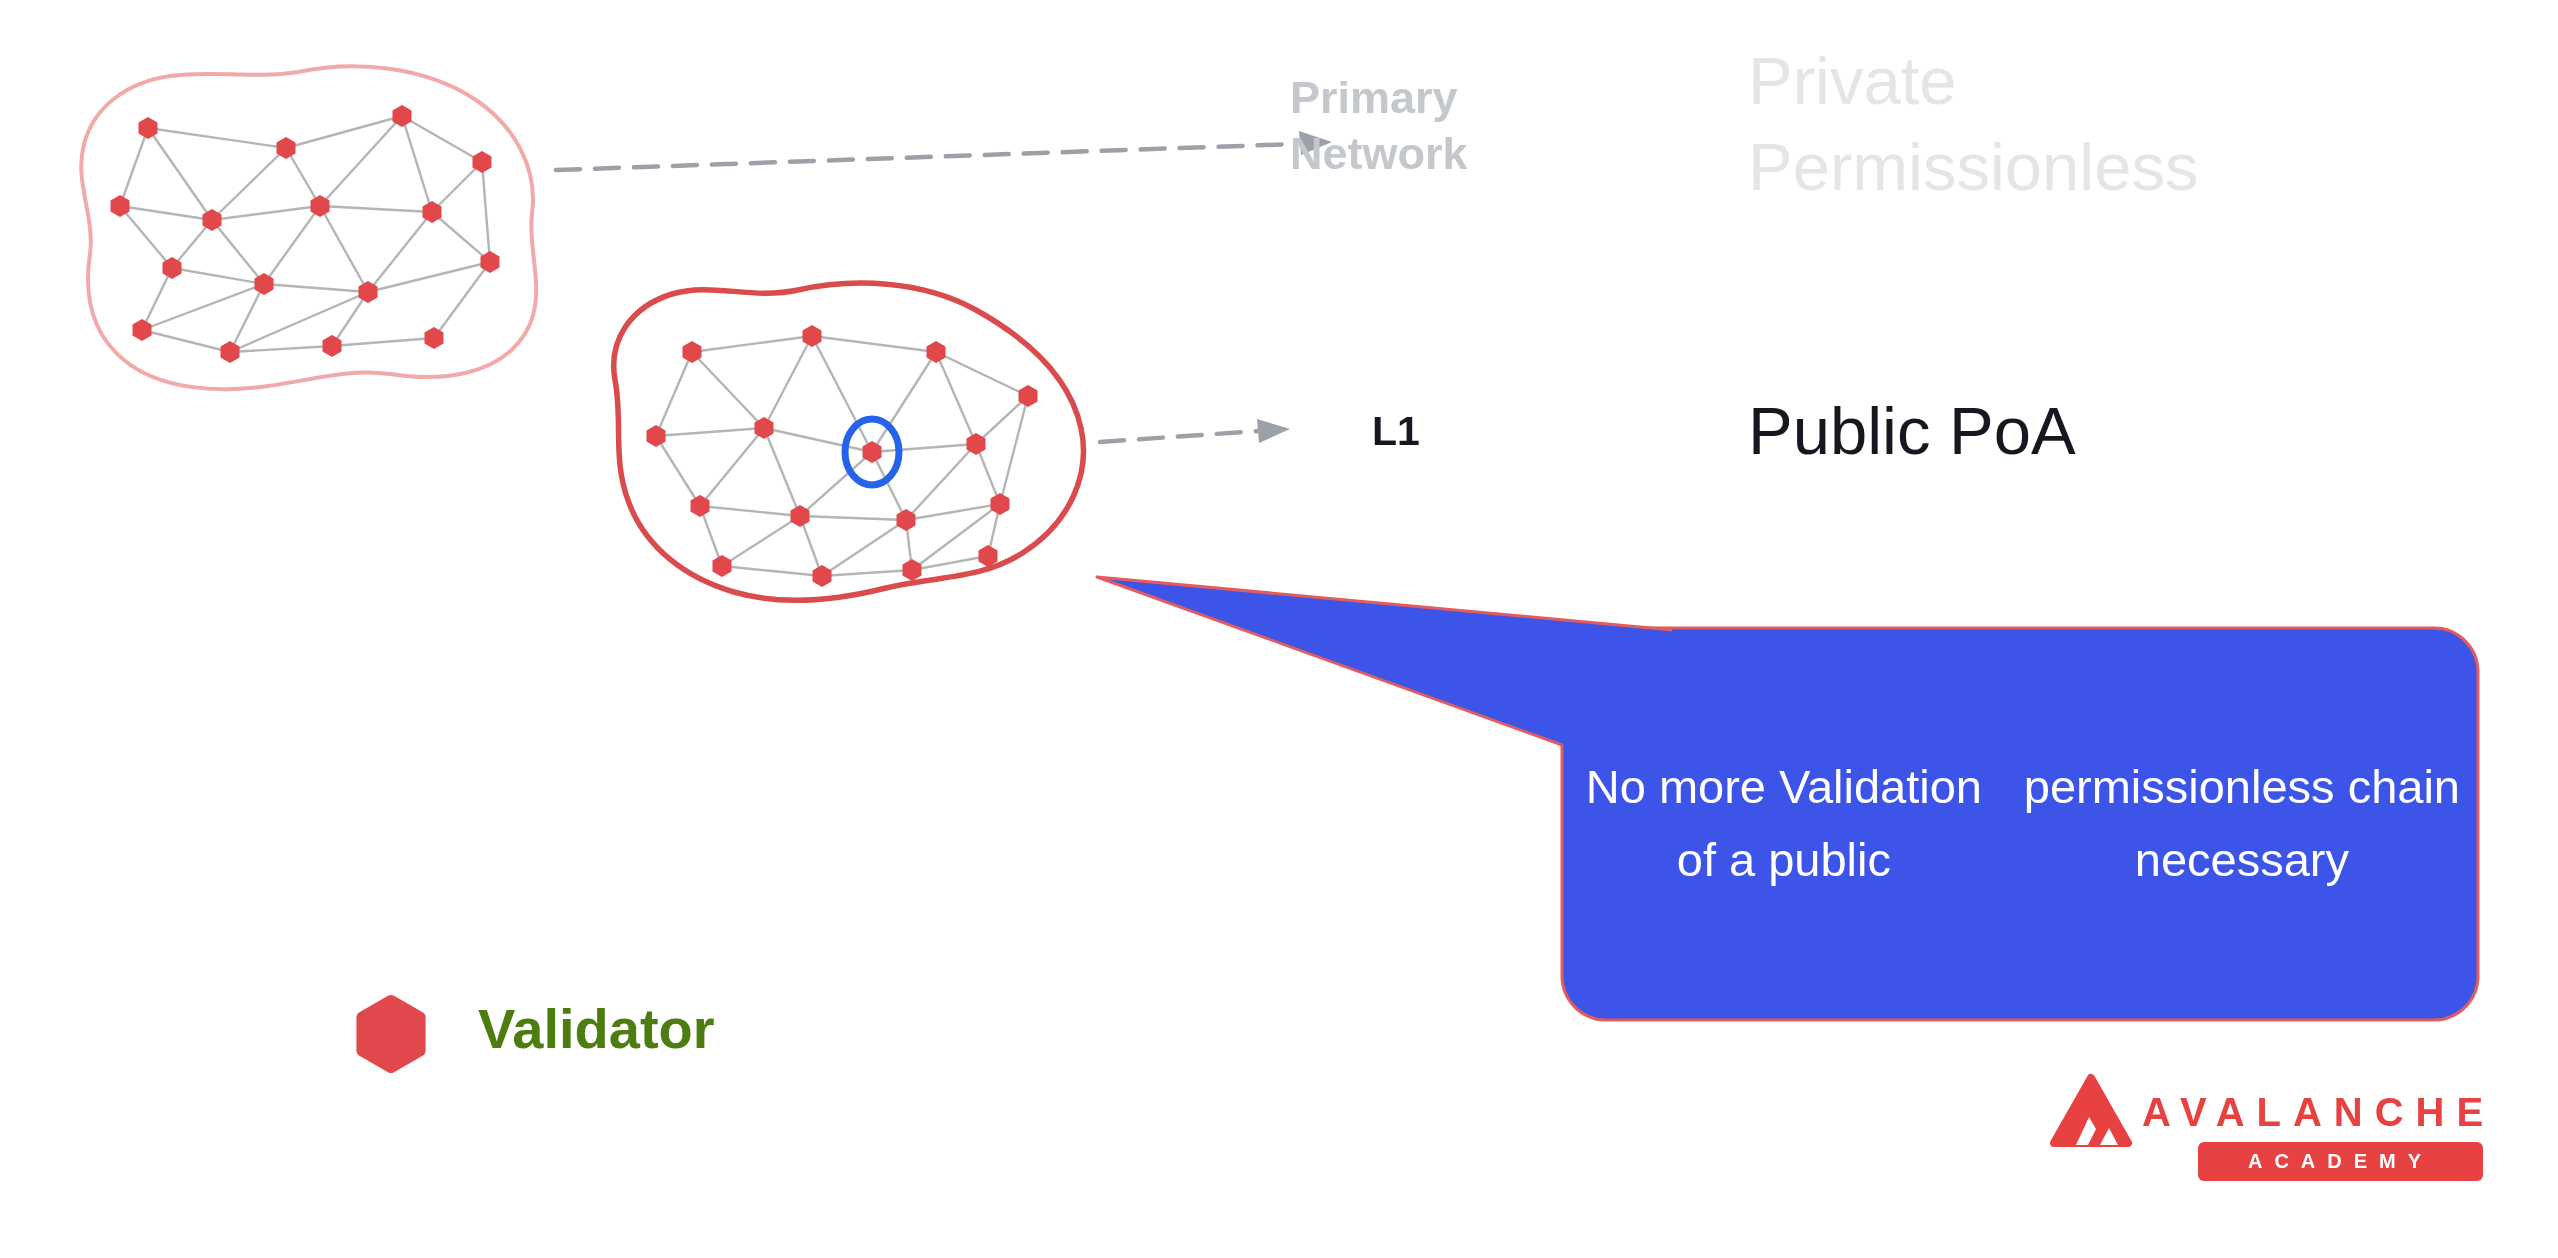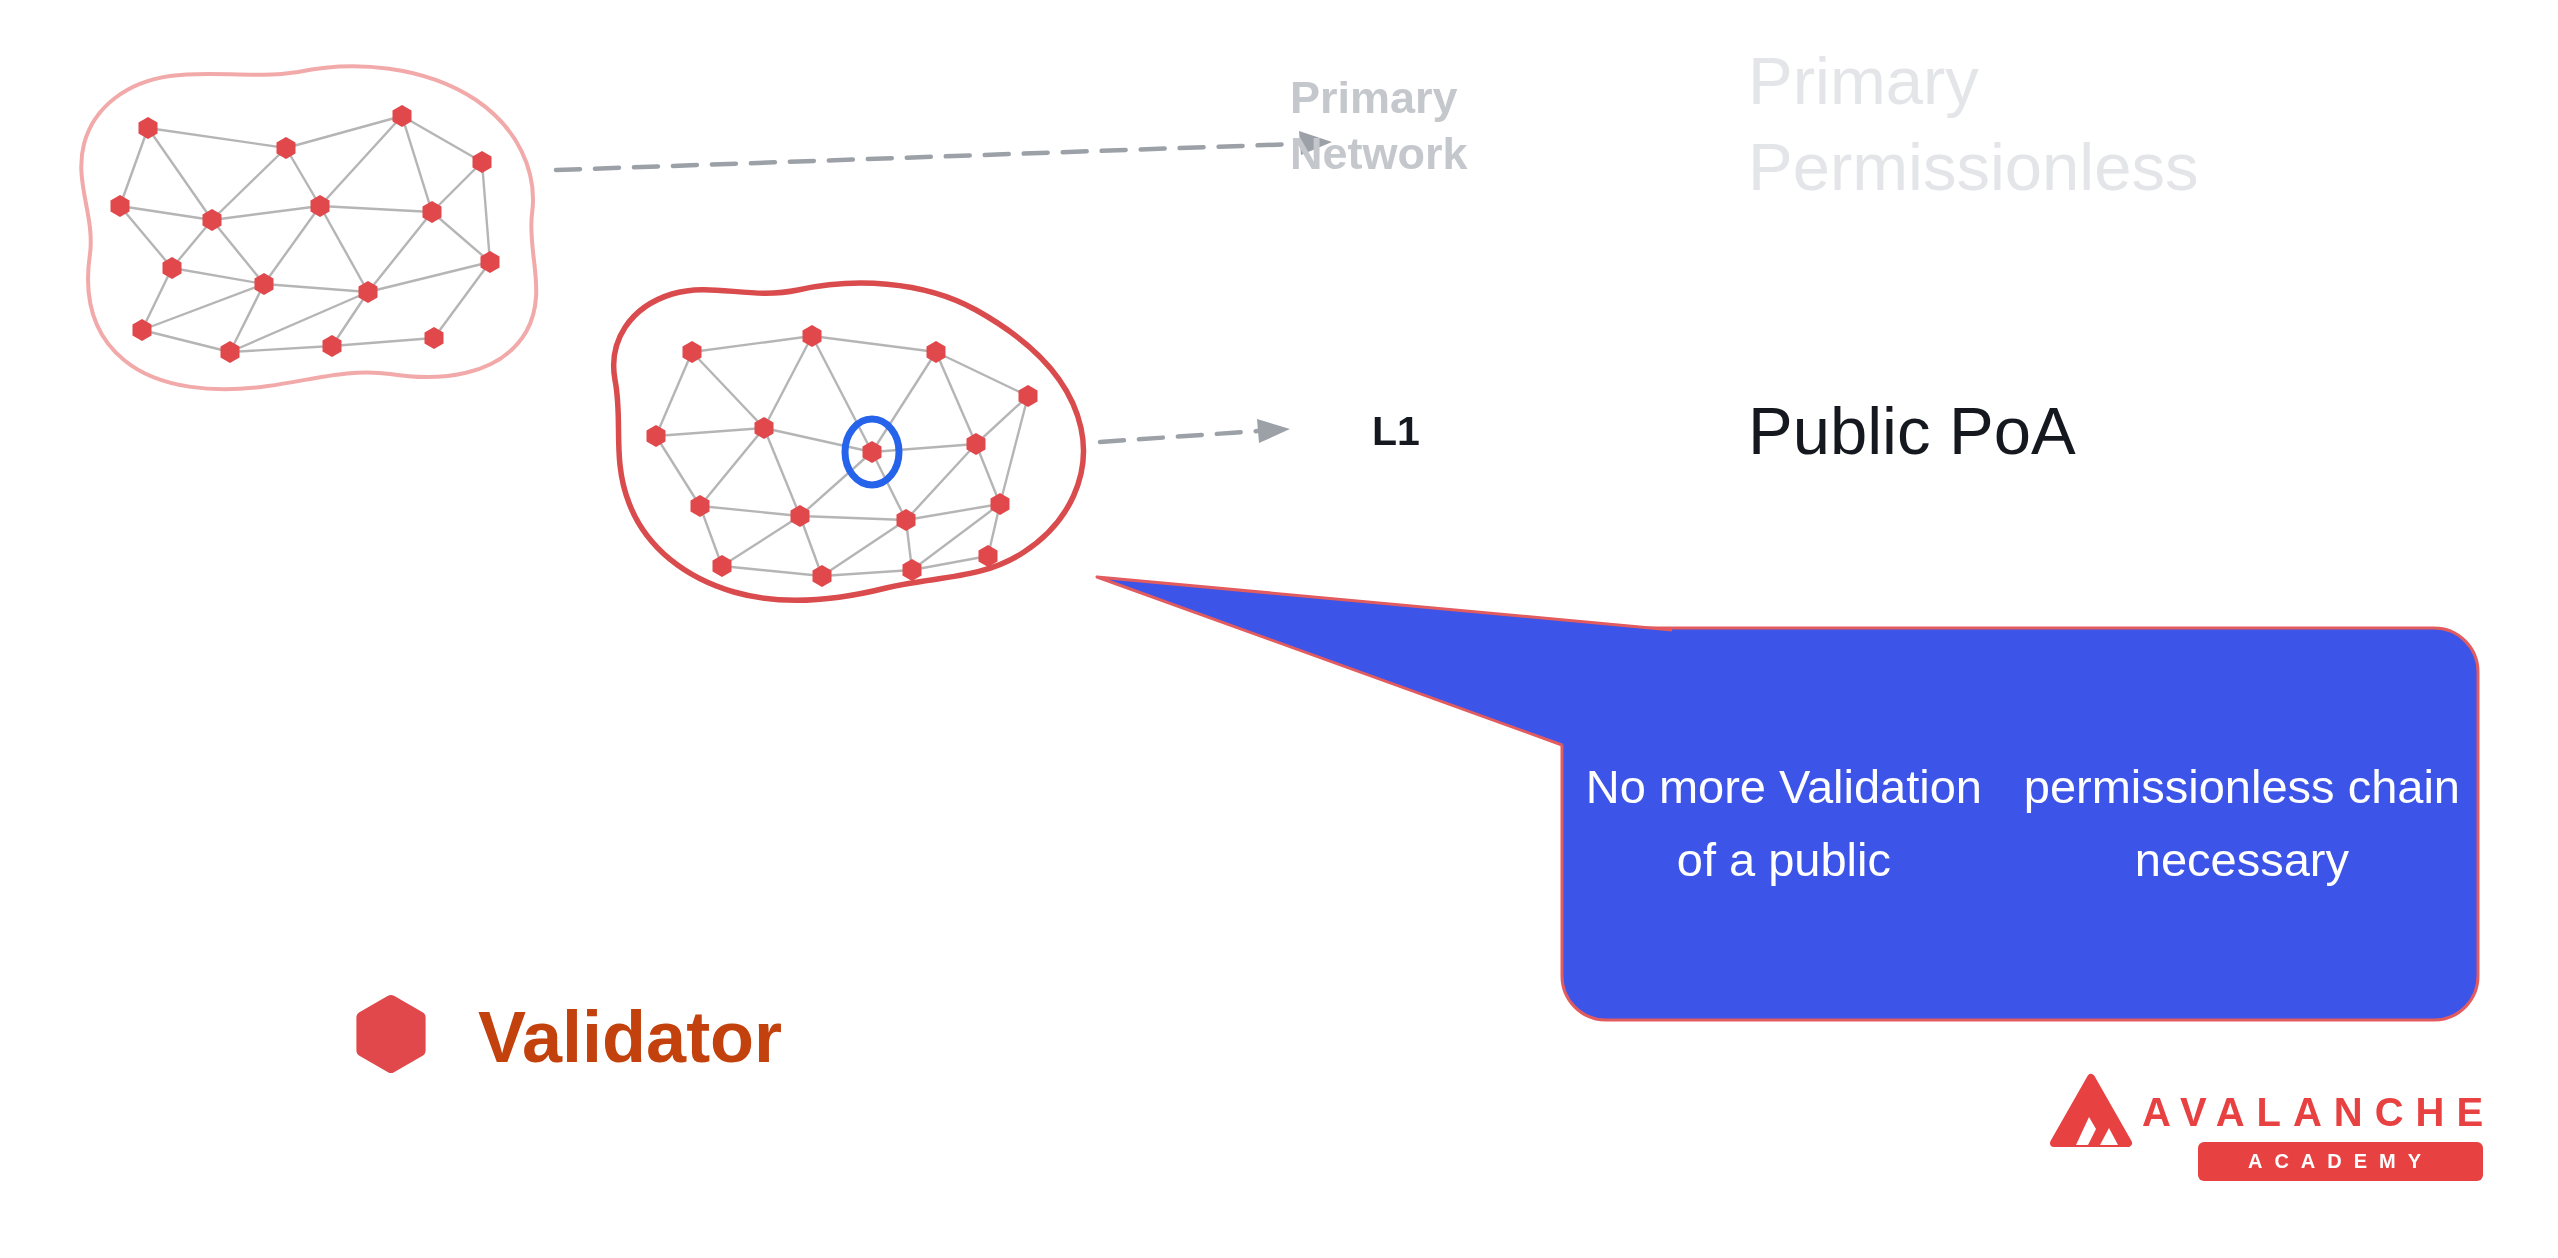--- a/index.html
+++ b/index.html
@@ -29,21 +29,21 @@
   
   .primary-label{left:1290px;top:70px;width:310px;font-size:45px;font-weight:700;line-height:1.24;color:var(--label-gray);}
   .public-label{left:1748px;top:38px;width:580px;font-size:67px;font-weight:400;line-height:1.28;color:var(--label-faint);}
   .l1-label{left:1372px;top:408px;font-size:41px;font-weight:700;color:var(--text-dark);}
   .private-label{left:1748px;top:392px;font-size:67px;font-weight:400;color:var(--text-dark);}
   .bubble-text{
     left:1562px;top:628px;width:916px;height:392px;
     display:flex;align-items:center;justify-content:center;
     color:#ffffff;font-size:47px;line-height:1.55;text-align:center;
   }
-  .validator-label{left:478px;top:996px;font-size:72px;font-weight:800;color:#c2410c;}
+  .validator-label{left:478px;top:996px;font-size:56px;font-weight:800;color:#4d7c0f;}
   .brand-word{left:2142px;top:1090px;font-size:40px;font-weight:700;letter-spacing:12px;color:var(--brand-red);white-space:nowrap;}
   .academy-badge{
     left:2198px;top:1142px;width:285px;height:39px;background:var(--brand-red);
     border-radius:6px;display:flex;align-items:center;justify-content:center;
     color:#ffffff;font-size:20px;font-weight:700;letter-spacing:12px;box-sizing:border-box;
   }
 </style>
 </head>
 <body>
 
@@ -175,21 +175,21 @@
   <polygon class="legend-hex" points="391,1001 419.6,1017.5 419.6,1050.5 391,1067 362.4,1050.5 362.4,1017.5"></polygon>
 
   <g>
     <path class="logo-tri" d="M 2091 1078 L 2128 1143 L 2054 1143 Z"></path>
     <path class="logo-cut" d="M 2076 1145 L 2089 1117 L 2096 1129 L 2088 1145 Z"></path>
     <path class="logo-cut" d="M 2100 1145 L 2109 1128 L 2118 1145 Z"></path>
   </g>
 </svg>
 
 <div class="txt primary-label">Primary Network</div>
-<div class="txt public-label">Primary Permissionless</div>
+<div class="txt public-label">Private Permissionless</div>
 <div class="txt l1-label">L1</div>
 <div class="txt private-label">Public PoA</div>
 
 <div class="txt bubble-text">
   <div>No more Validation of a public</div>
   <div>permissionless chain necessary</div>
 </div>
 
 <div class="txt validator-label">Validator</div>
 

